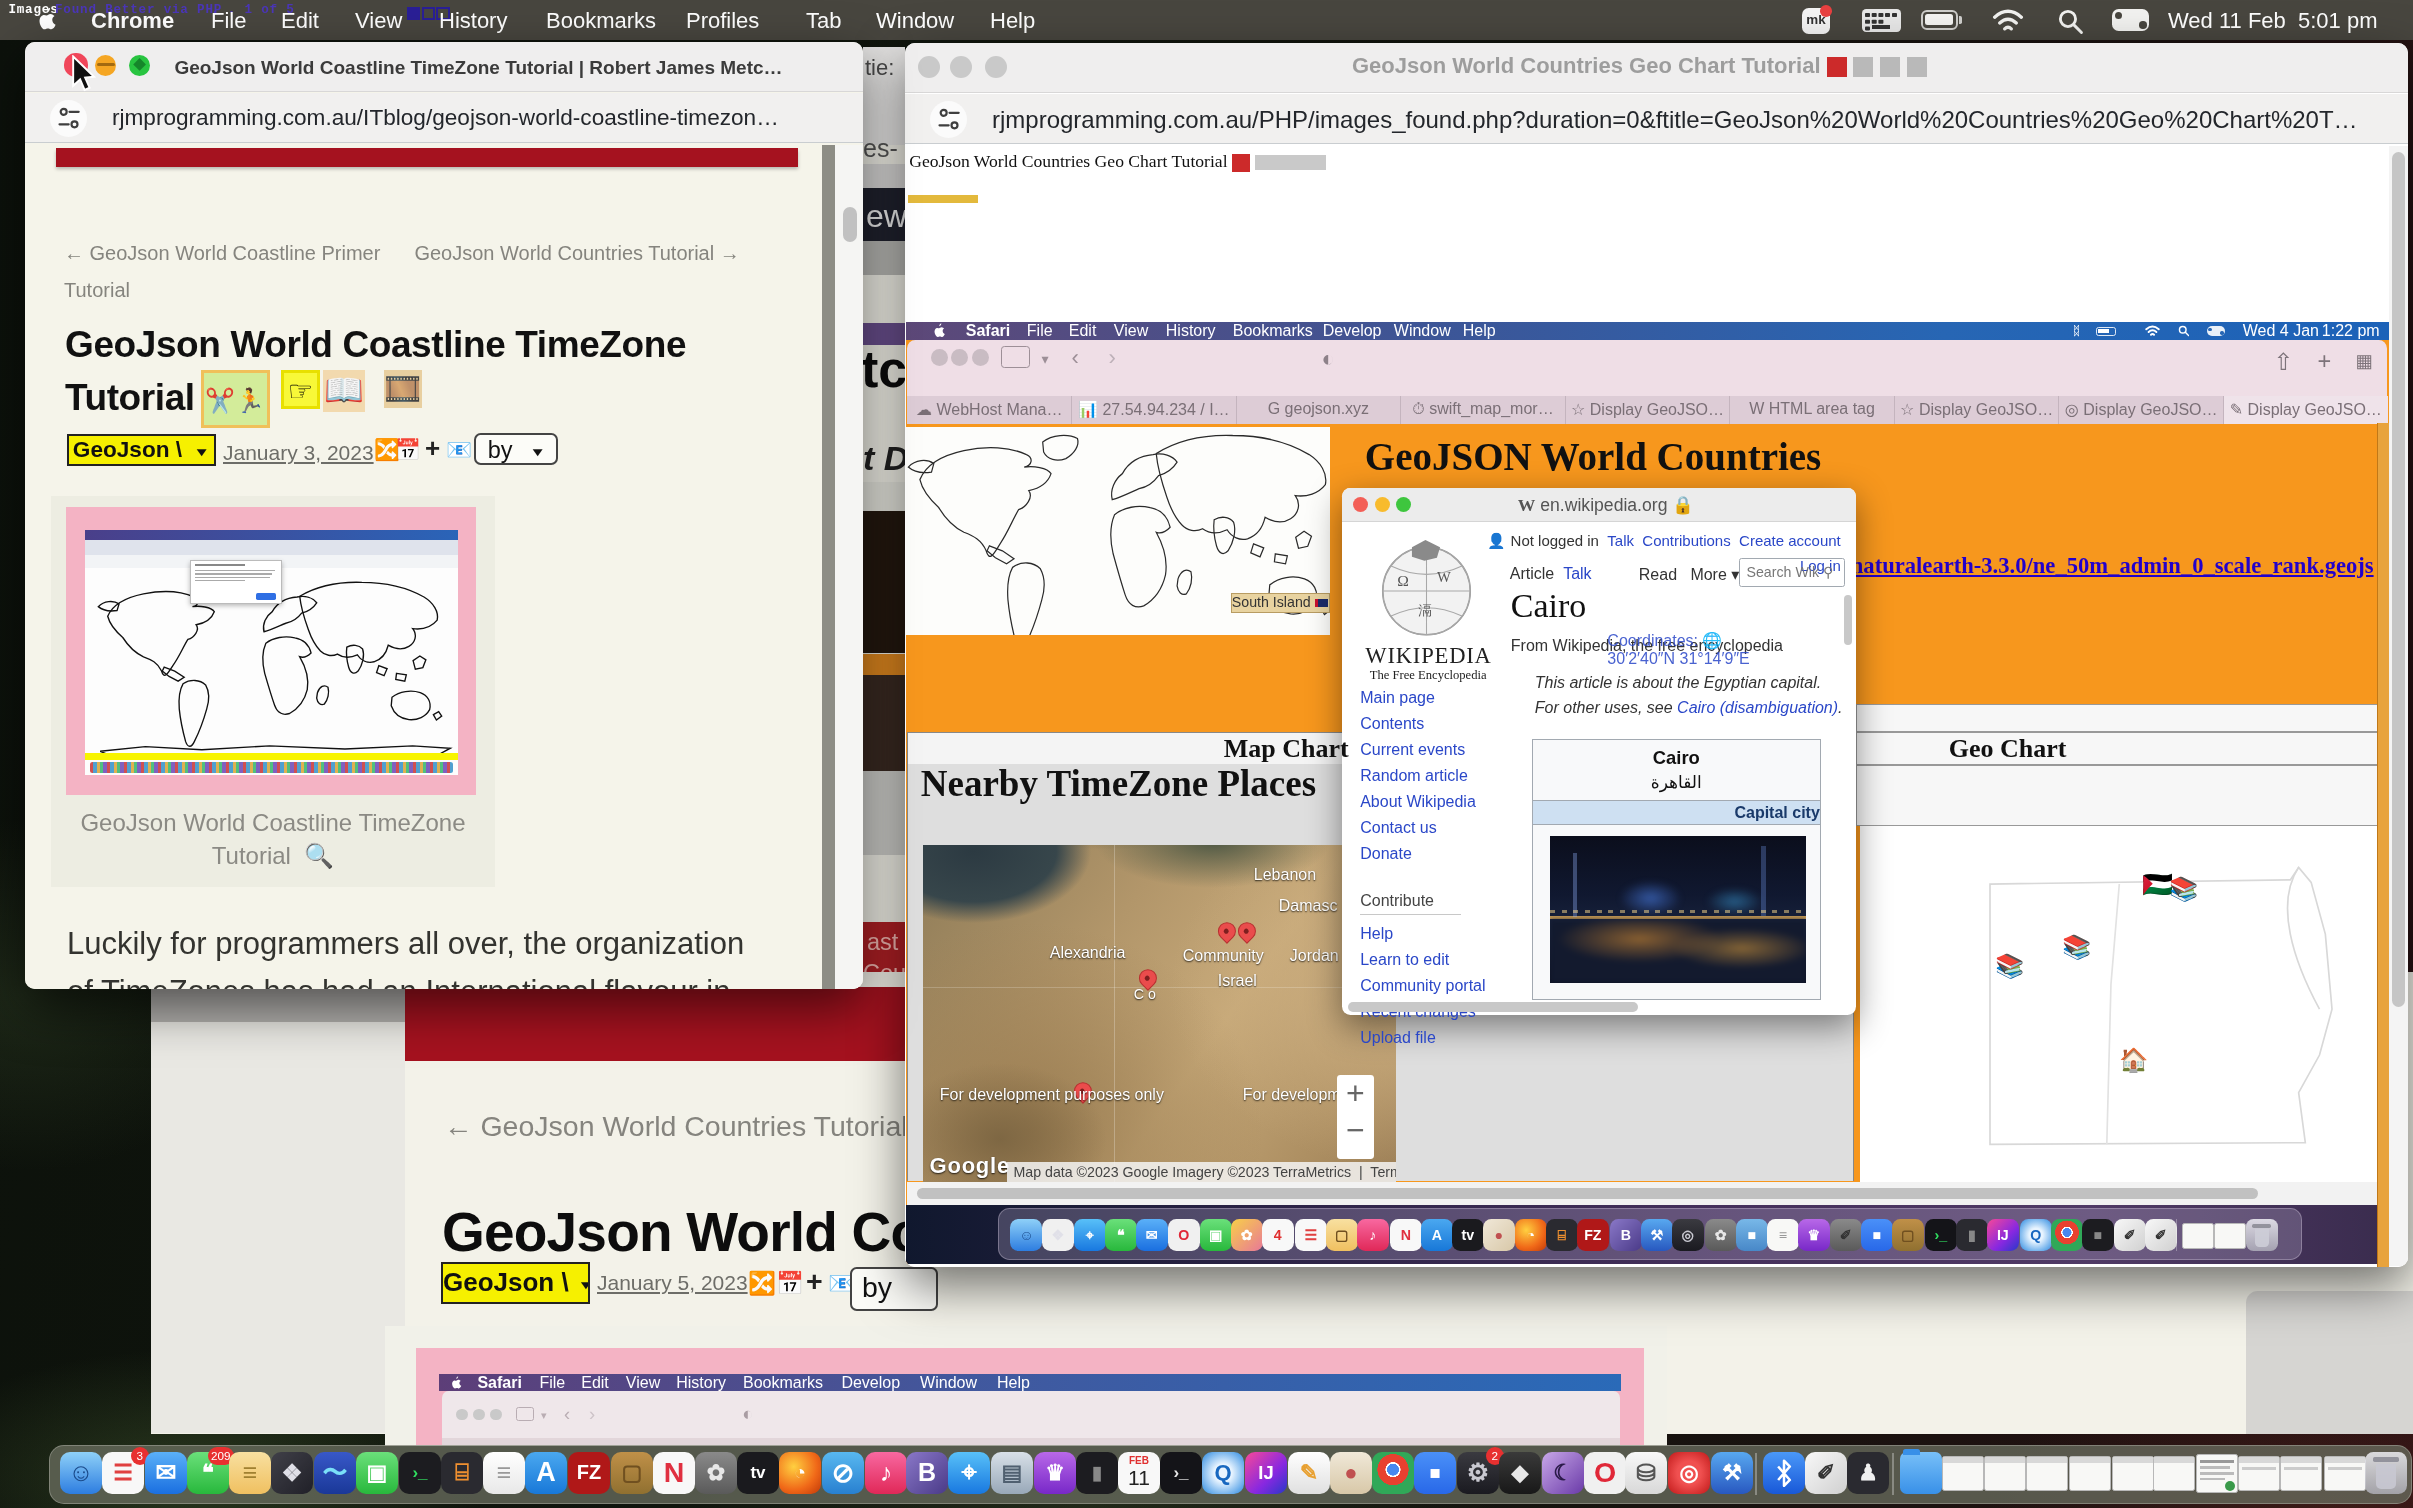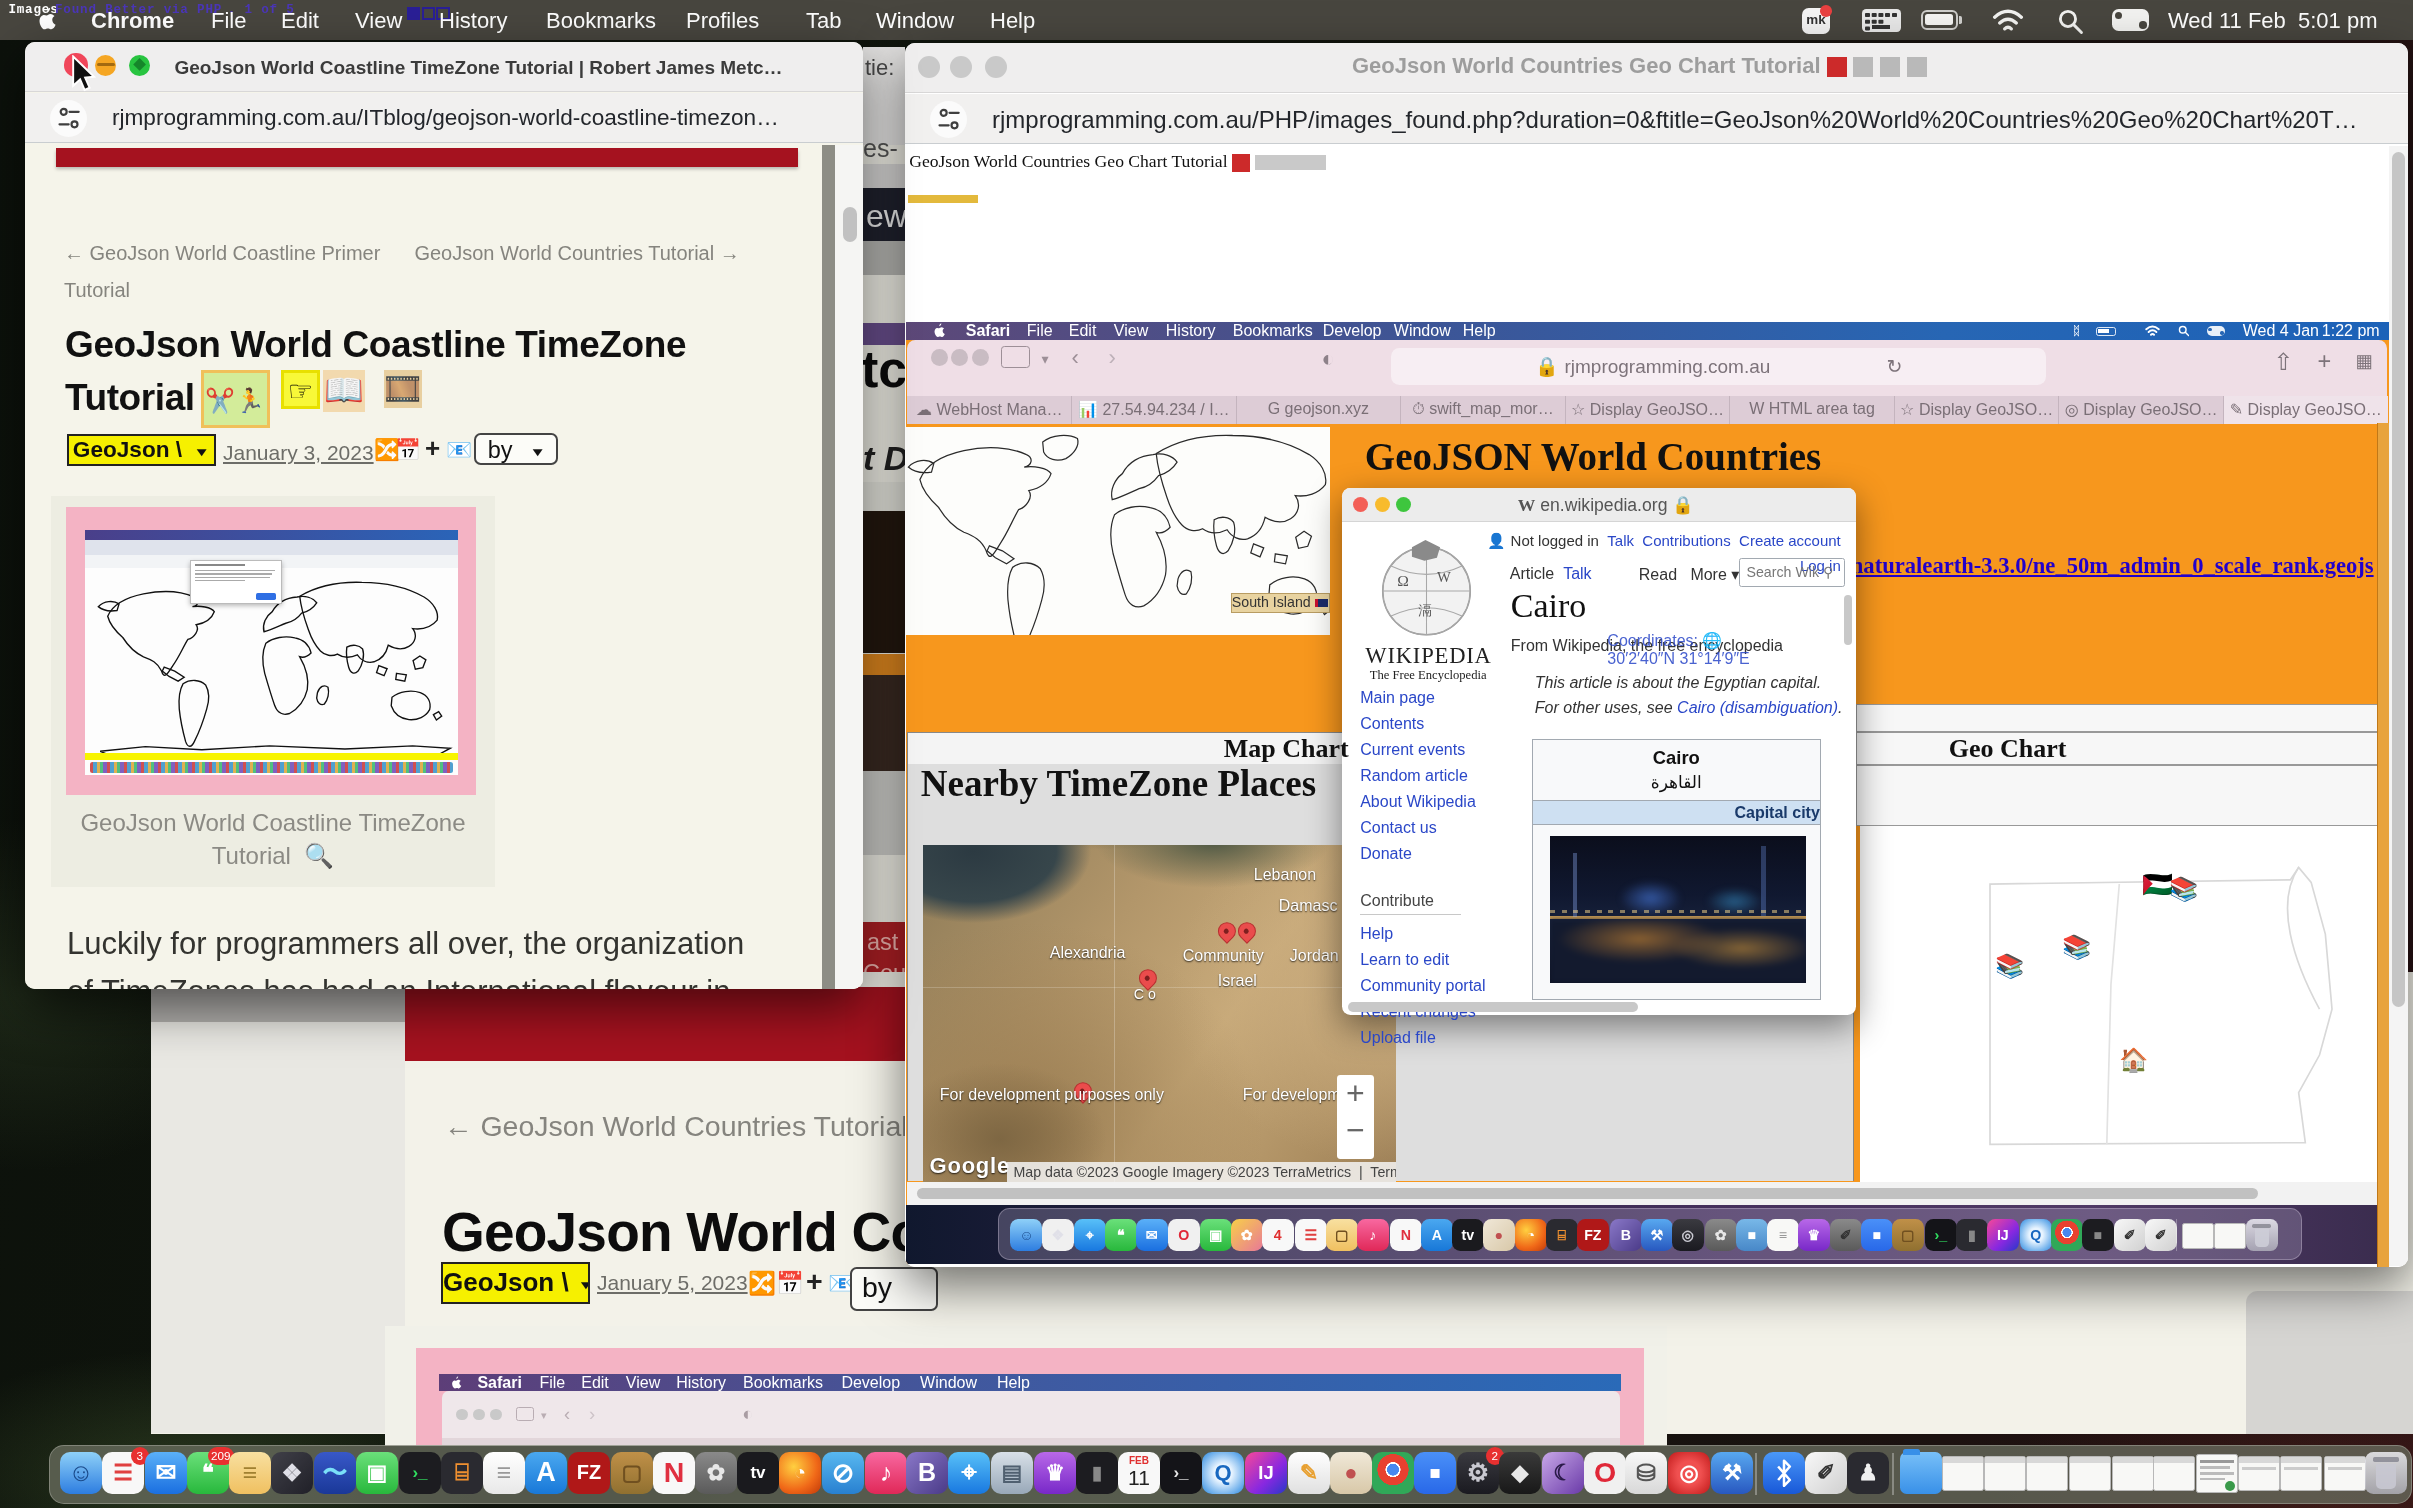--- a/index.html
+++ b/index.html
@@ -282,21 +282,20 @@
 
       <div id="itoolbar">
         <div class="itl" style="left:24px;"></div>
         <div class="itl" style="left:44px;"></div>
         <div class="itl" style="left:65px;"></div>
         <div style="position:absolute; left:94px; top:6.7px; width:28.5px; height:22px; border:1.7px solid #9d8f97; border-radius:3.4px;"></div>
         <div style="position:absolute; left:134px; top:11.7px; color:#9d8f97; font-size:14.2px;">▾</div>
         <div style="position:absolute; left:164px; top:5px; color:#9d8f97; font-size:22px;">‹</div>
         <div style="position:absolute; left:201px; top:5px; color:#bdb0b8; font-size:22px;">›</div>
         <div style="position:absolute; left:414px; top:6.7px; color:#8d8189; font-size:22px;">◐</div>
-        <div id="iurl">🔒 rjmprogramming.com.au &nbsp;&nbsp;&nbsp;&nbsp;&nbsp;&nbsp;&nbsp;&nbsp;&nbsp;&nbsp;&nbsp;&nbsp;&nbsp;&nbsp;&nbsp;&nbsp;&nbsp;&nbsp;&nbsp;&nbsp;&nbsp;↻</div>
         <div style="position:absolute; left:1366px; top:8.4px; color:#7d737a; font-size:23.5px;">⇧</div>
         <div style="position:absolute; left:1410px; top:8.4px; color:#7d737a; font-size:23.5px;">+</div>
         <div style="position:absolute; left:1448px; top:10px; color:#7d737a; font-size:18.4px;">▦</div>
       </div>
 
       <div id="itabs">
         <div class="tab">☁ WebHost Mana…</div>
         <div class="tab">📊 27.54.94.234 / I…</div>
         <div class="tab">G geojson.xyz</div>
         <div class="tab">⏱ swift_map_mor…</div>

